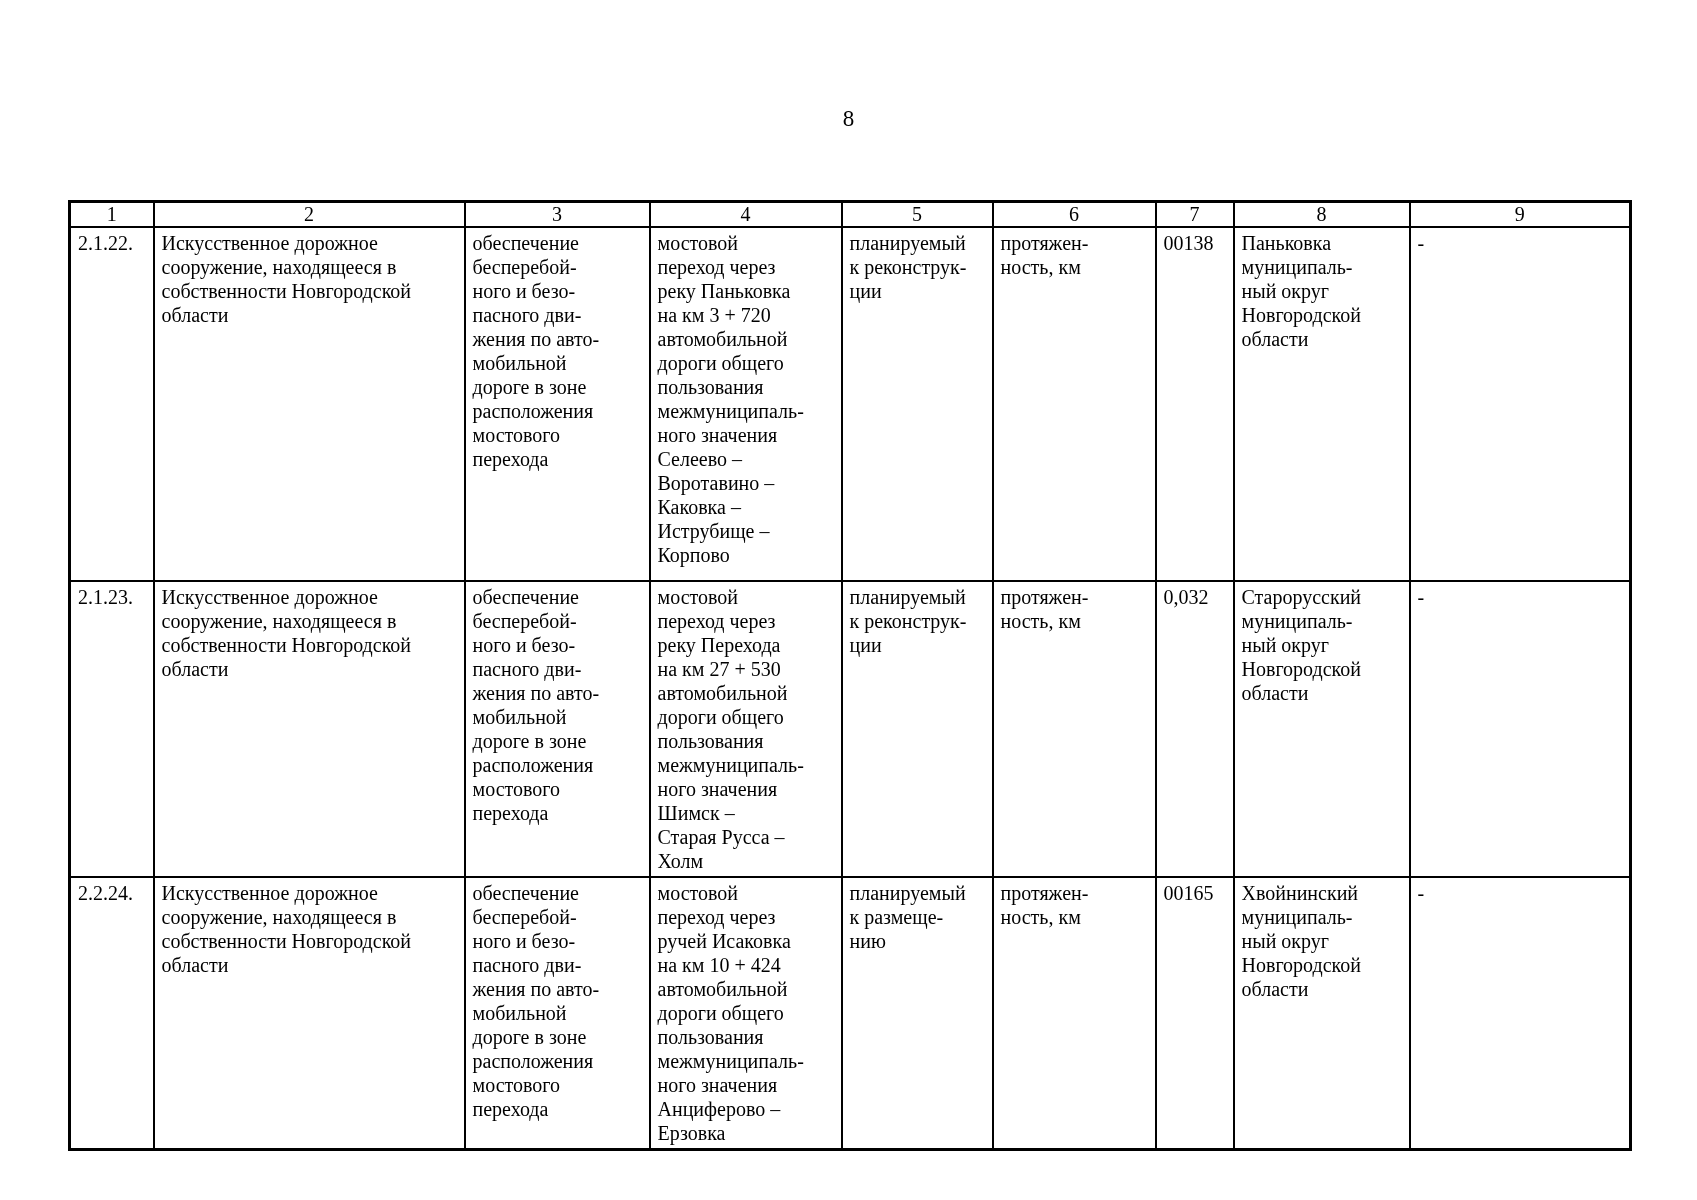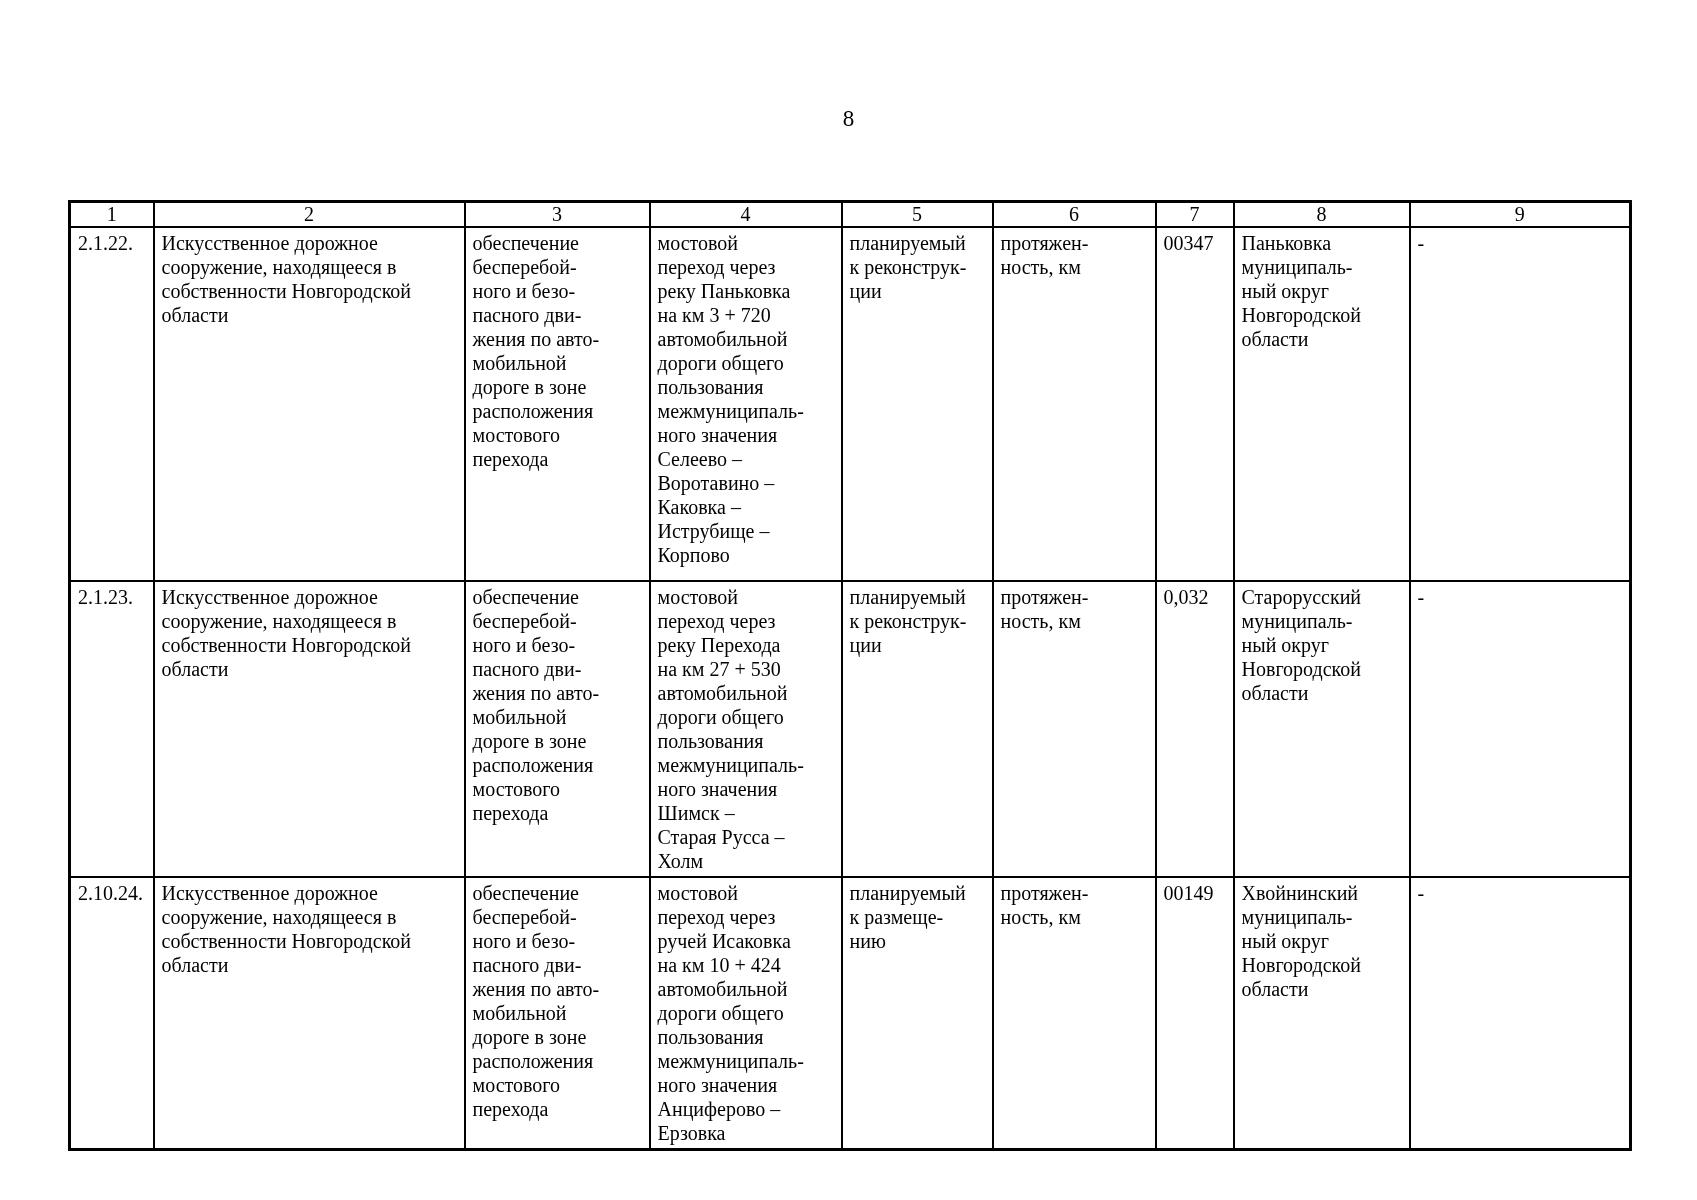--- a/index.html
+++ b/index.html
@@ -135,21 +135,21 @@
 Селеево –
 Воротавино –
 Каковка –
 Иструбище –
 Корпово</td>
         <td class="c-stat">планируемый
 к реконструк-
 ции</td>
         <td class="c-param">протяжен-
 ность, км</td>
-        <td class="c-value">00347</td>
+        <td class="c-value">00138</td>
         <td class="c-loc">Паньковка
 муниципаль-
 ный округ
 Новгородской
 области</td>
         <td class="c-note">-</td>
       </tr>
       <tr class="r2">
         <td class="c-num">2.1.23.</td>
         <td class="c-obj">Искусственное дорожное
@@ -185,21 +185,21 @@
 ность, км</td>
         <td class="c-value">0,032</td>
         <td class="c-loc">Старорусский
 муниципаль-
 ный округ
 Новгородской
 области</td>
         <td class="c-note">-</td>
       </tr>
       <tr class="r3">
-        <td class="c-num">2.10.24.</td>
+        <td class="c-num">2.2.24.</td>
         <td class="c-obj">Искусственное дорожное
 сооружение, находящееся в
 собственности Новгородской
 области</td>
         <td class="c-purp">обеспечение
 бесперебой-
 ного и безо-
 пасного дви-
 жения по авто-
 мобильной
@@ -216,21 +216,21 @@
 пользования
 межмуниципаль-
 ного значения
 Анциферово –
 Ерзовка</td>
         <td class="c-stat">планируемый
 к размеще-
 нию</td>
         <td class="c-param">протяжен-
 ность, км</td>
-        <td class="c-value">00149</td>
+        <td class="c-value">00165</td>
         <td class="c-loc">Хвойнинский
 муниципаль-
 ный округ
 Новгородской
 области</td>
         <td class="c-note">-</td>
       </tr>
     </tbody>
   </table>
 

